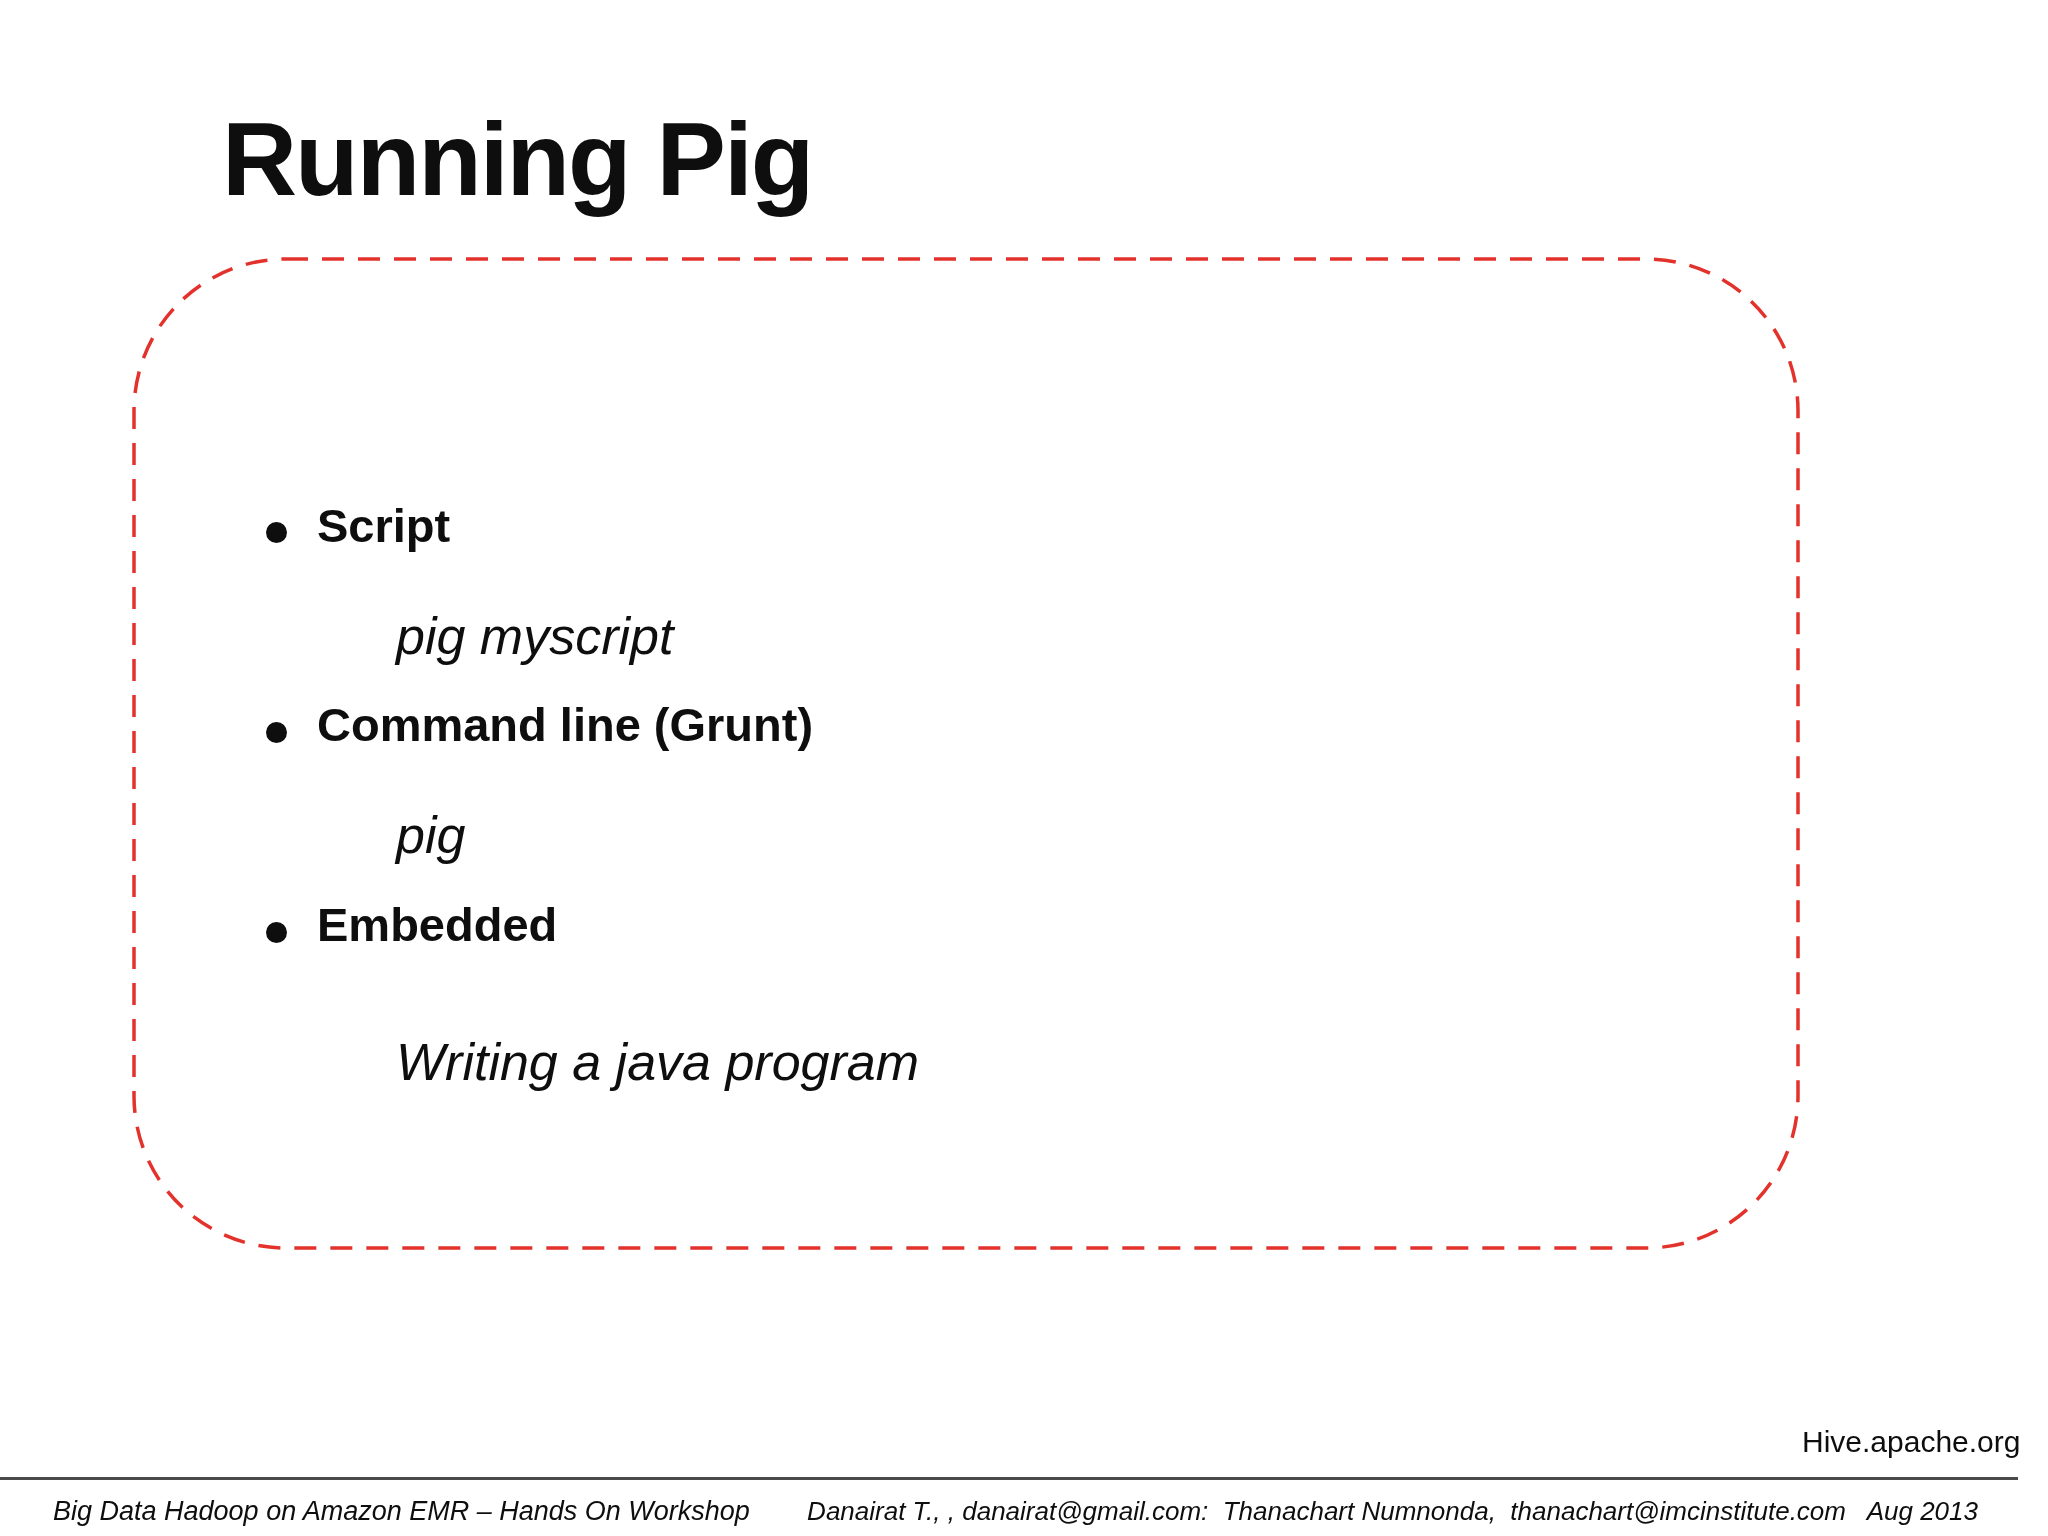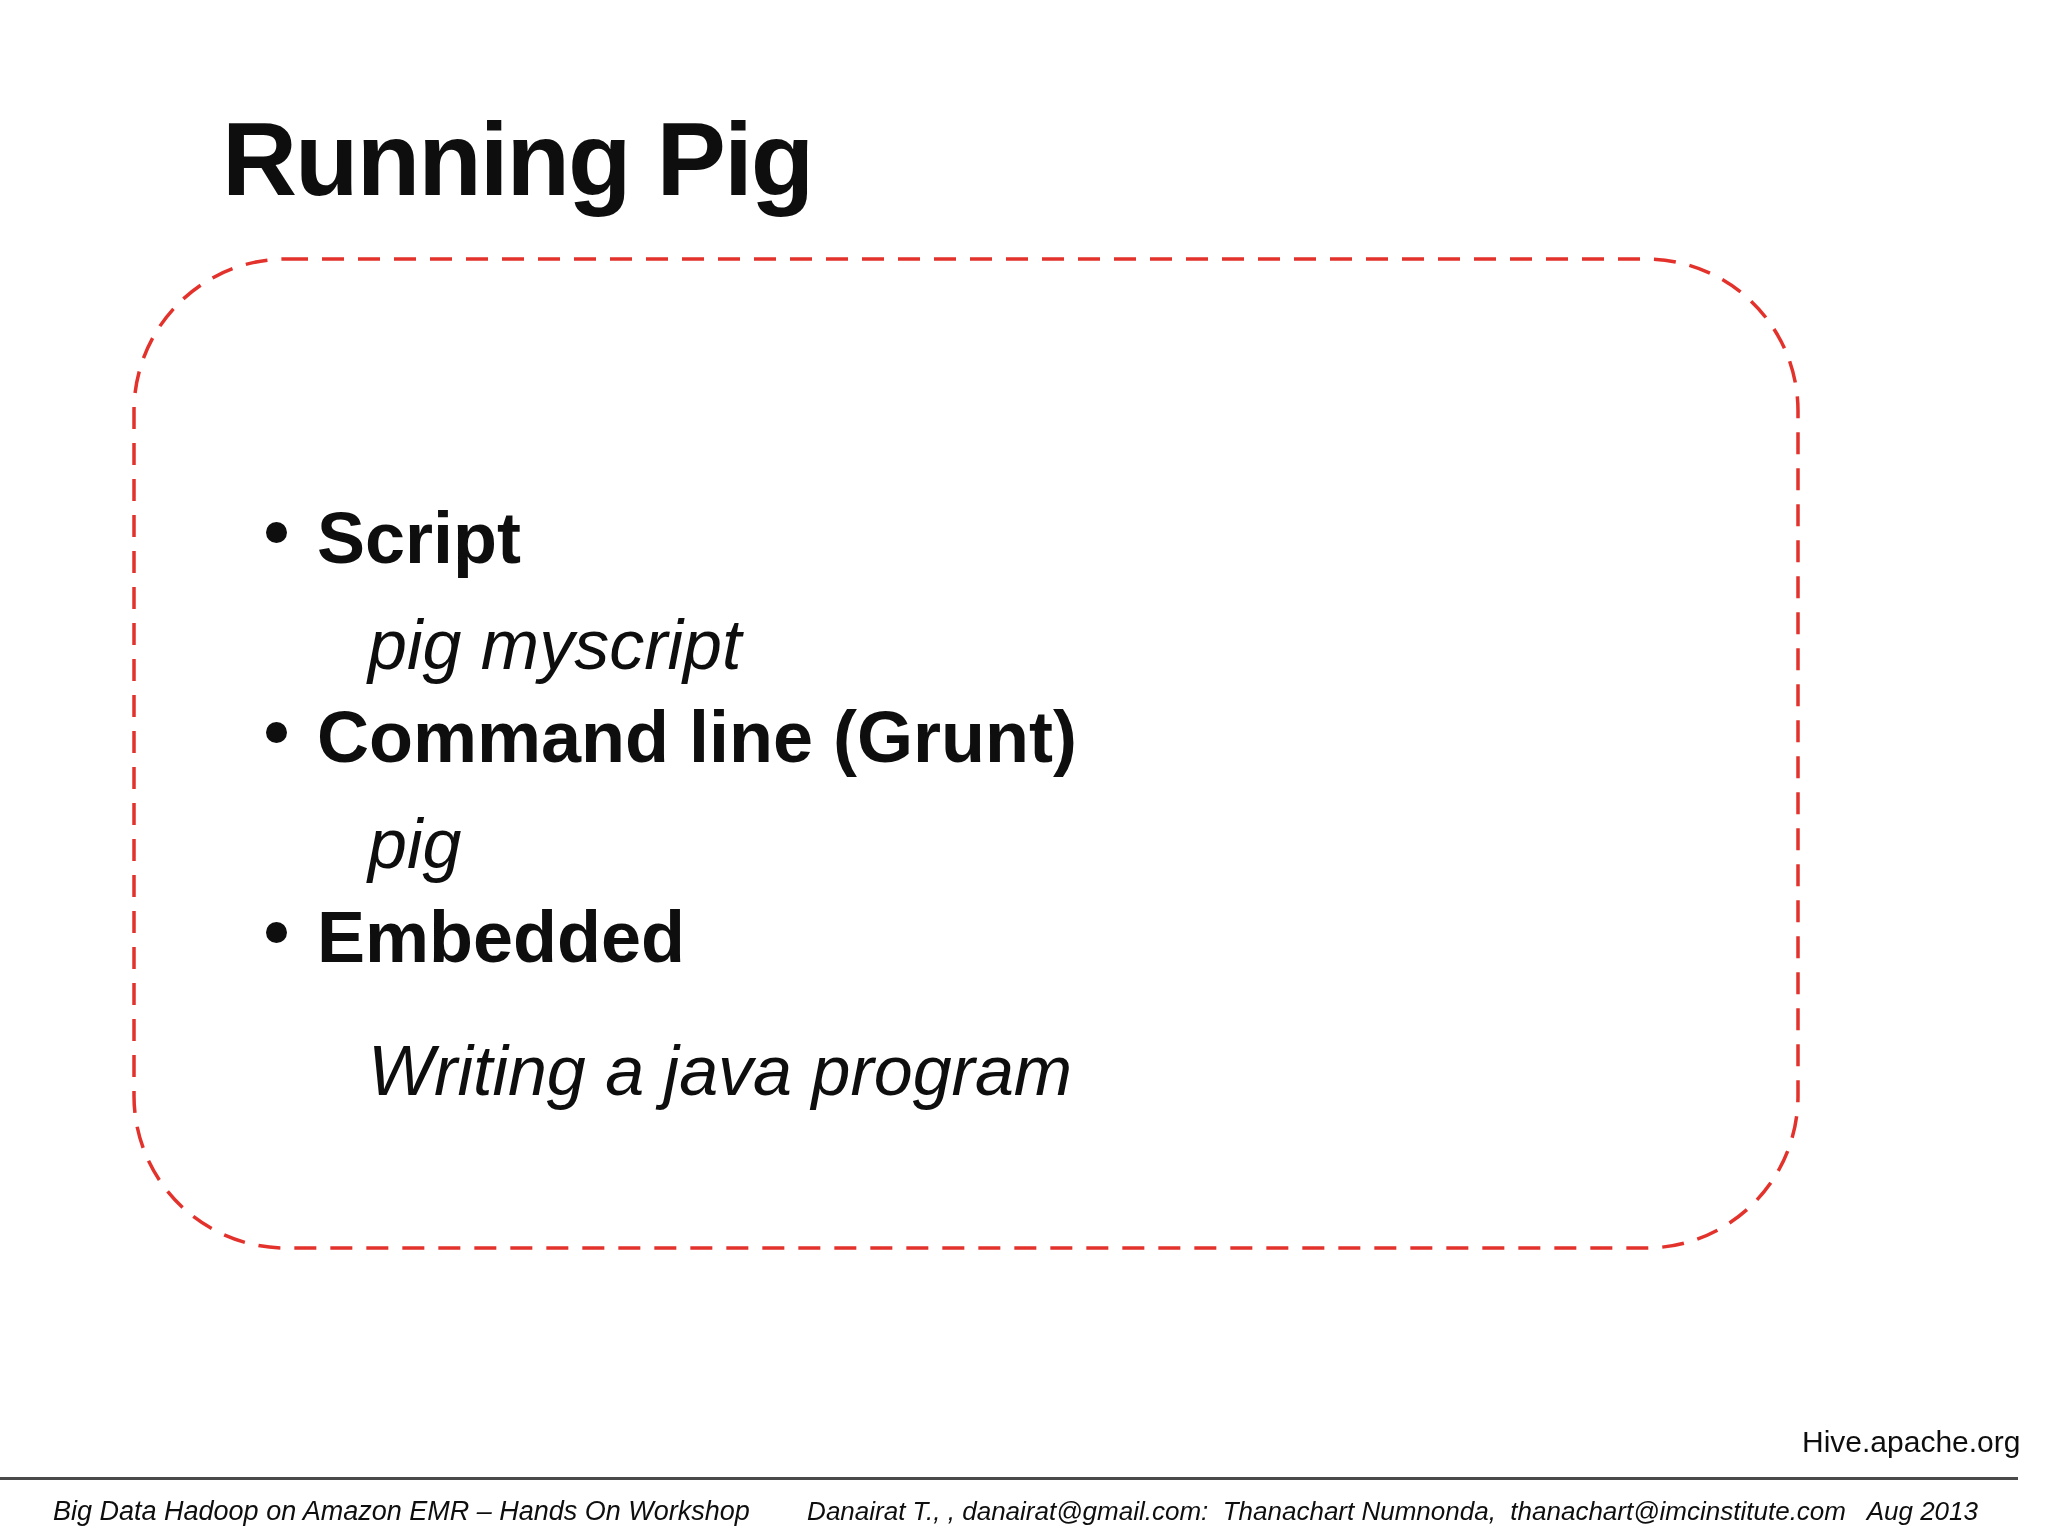--- a/index.html
+++ b/index.html
@@ -57,36 +57,37 @@
     width: 1668px;
     height: 993px;
   }
 
   .bullet-line {
     position: absolute;
     line-height: 1;
     white-space: nowrap;
   }
   .bullet-label {
-    font-size: 72px;
+    font-size: 47px;
     font-weight: bold;
   }
   .bullet-dot {
     position: absolute;
     width: 21px;
     height: 21px;
     border-radius: 50%;
     background: #0e0e0e;
   }
   .sub-line {
     position: absolute;
-    font-size: 70px;
+    font-size: 52px;
     font-style: italic;
     line-height: 1;
     white-space: nowrap;
+    margin-left: 28px;
   }
 
   .source-note {
     position: absolute;
     left: 1802px;
     top: 1427px;
     font-size: 30px;
     line-height: 1;
     white-space: nowrap;
   }

